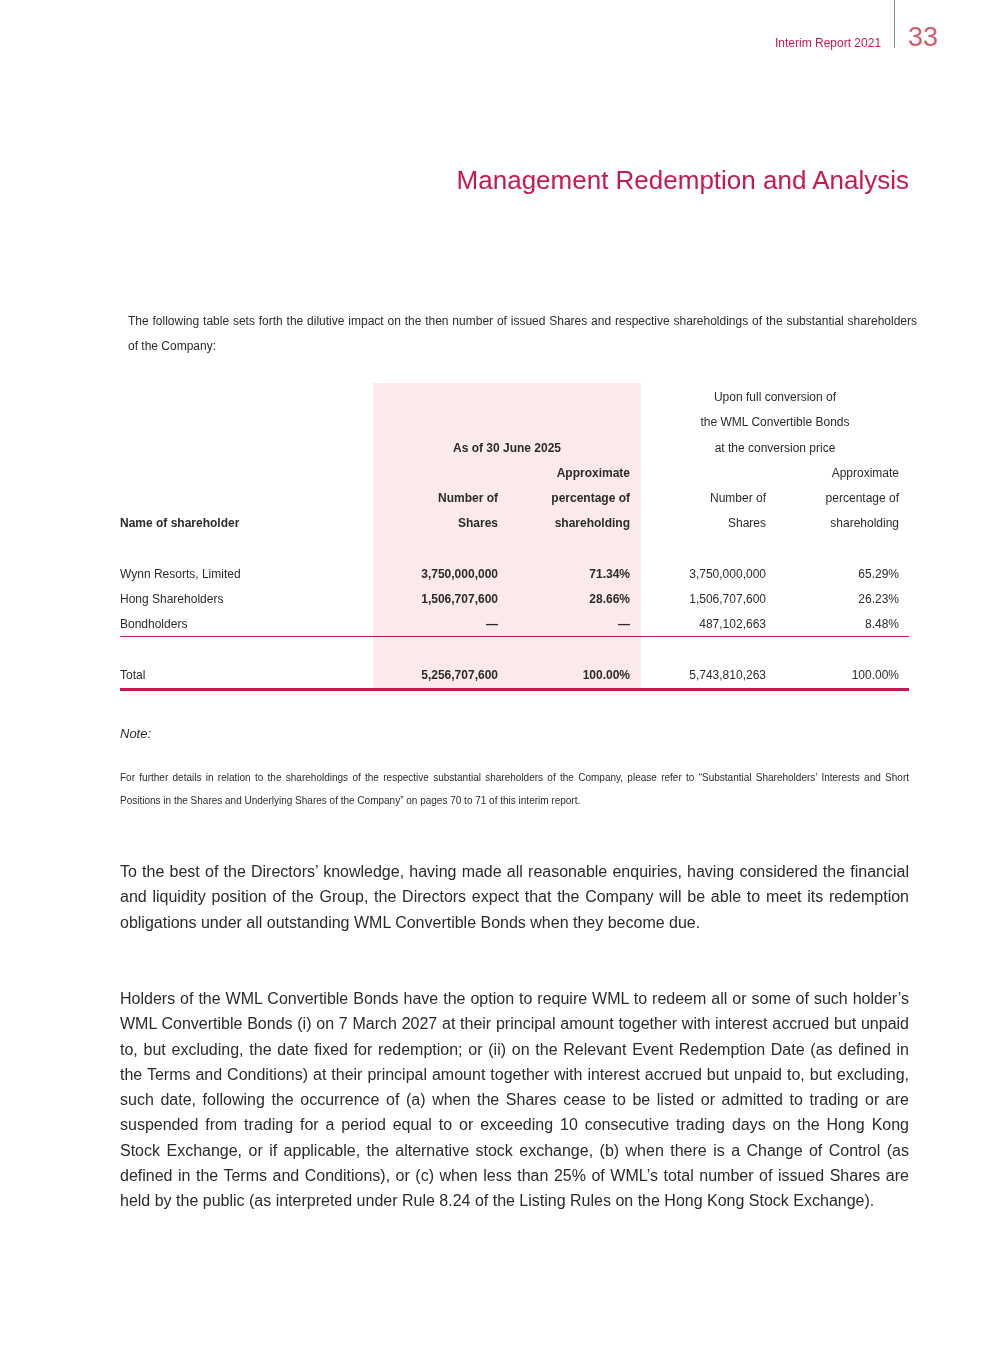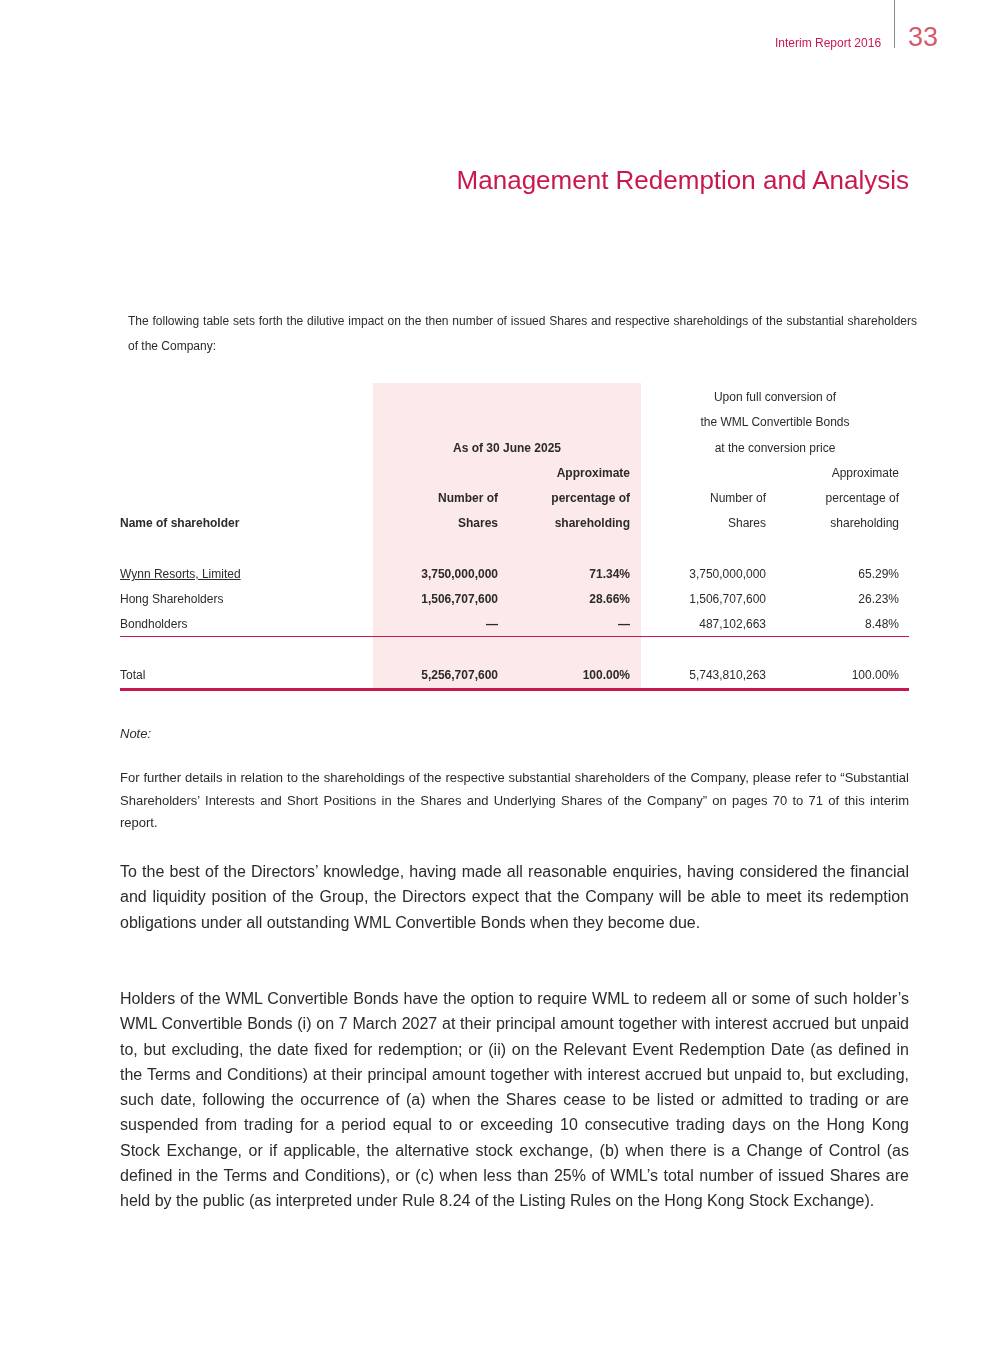--- a/index.html
+++ b/index.html
@@ -13,28 +13,28 @@
     .title { position: absolute; right: 97px; top: 165px; font-size: 26px; color: #c8194f; }
     .intro { position: absolute; left: 128px; width: 789px; top: 309px; font-size: 12px; line-height: 25px; text-align: justify; }
     .shade { position: absolute; left: 373px; top: 383px; width: 268px; height: 307px; background: #fce9e9; }
     .cell { position: absolute; font-size: 12px; line-height: 25px; white-space: nowrap; }
     .r { text-align: right; }
     .c { text-align: center; }
     .b { font-weight: bold; }
     .thin { position: absolute; left: 120px; width: 789px; top: 636px; height: 1px; background: #c8194f; }
     .thick { position: absolute; left: 120px; width: 789px; top: 688px; height: 3px; background: #c8194f; }
     .note-label { position: absolute; left: 120px; top: 726px; font-size: 13px; font-style: italic; }
-    .note-text { position: absolute; left: 120px; width: 789px; top: 767px; font-size: 13px; line-height: 22.5px; text-align: justify; }
+    .note-text { position: absolute; left: 120px; width: 789px; top: 767px; font-size: 10px; line-height: 22.5px; text-align: justify; }
     .para { position: absolute; left: 120px; width: 789px; font-size: 16px; line-height: 25.3px; text-align: justify; }
   </style>
 </head>
 <body>
 
 <div>
-  <span class="hdr-text">Interim Report 2016</span>
+  <span class="hdr-text">Interim Report 2021</span>
   <div class="hdr-rule"></div>
   <span class="hdr-page">33</span>
 </div>
 
 <h1 class="title" style="margin:0;font-weight:normal;">Management Redemption and Analysis</h1>
 
 <p class="intro" style="margin:0;">The following table sets forth the dilutive impact on the then number of issued Shares and respective shareholdings of the substantial shareholders of the Company:</p>
 
 <div>
   <div class="shade"></div>
@@ -52,21 +52,21 @@
 
   <div class="cell r" style="right:107px;top:461px;">Approximate</div>
   <div class="cell r" style="right:240px;top:486px;">Number of</div>
   <div class="cell r" style="right:107px;top:486px;">percentage of</div>
   <div class="cell r" style="right:240px;top:511px;">Shares</div>
   <div class="cell r" style="right:107px;top:511px;">shareholding</div>
 
   <div class="cell b" style="left:120px;top:511px;">Name of shareholder</div>
 
   <div>
-    <div class="cell" style="left:120px;top:562px;text-decoration:underline;">Wynn Resorts, Limited</div>
+    <div class="cell" style="left:120px;top:562px;">Wynn Resorts, Limited</div>
     <div class="cell r b" style="right:508px;top:562px;">3,750,000,000</div>
     <div class="cell r b" style="right:376px;top:562px;">71.34%</div>
     <div class="cell r" style="right:240px;top:562px;">3,750,000,000</div>
     <div class="cell r" style="right:107px;top:562px;">65.29%</div>
   </div>
   <div>
     <div class="cell" style="left:120px;top:587px;">Hong Shareholders</div>
     <div class="cell r b" style="right:508px;top:587px;">1,506,707,600</div>
     <div class="cell r b" style="right:376px;top:587px;">28.66%</div>
     <div class="cell r" style="right:240px;top:587px;">1,506,707,600</div>

